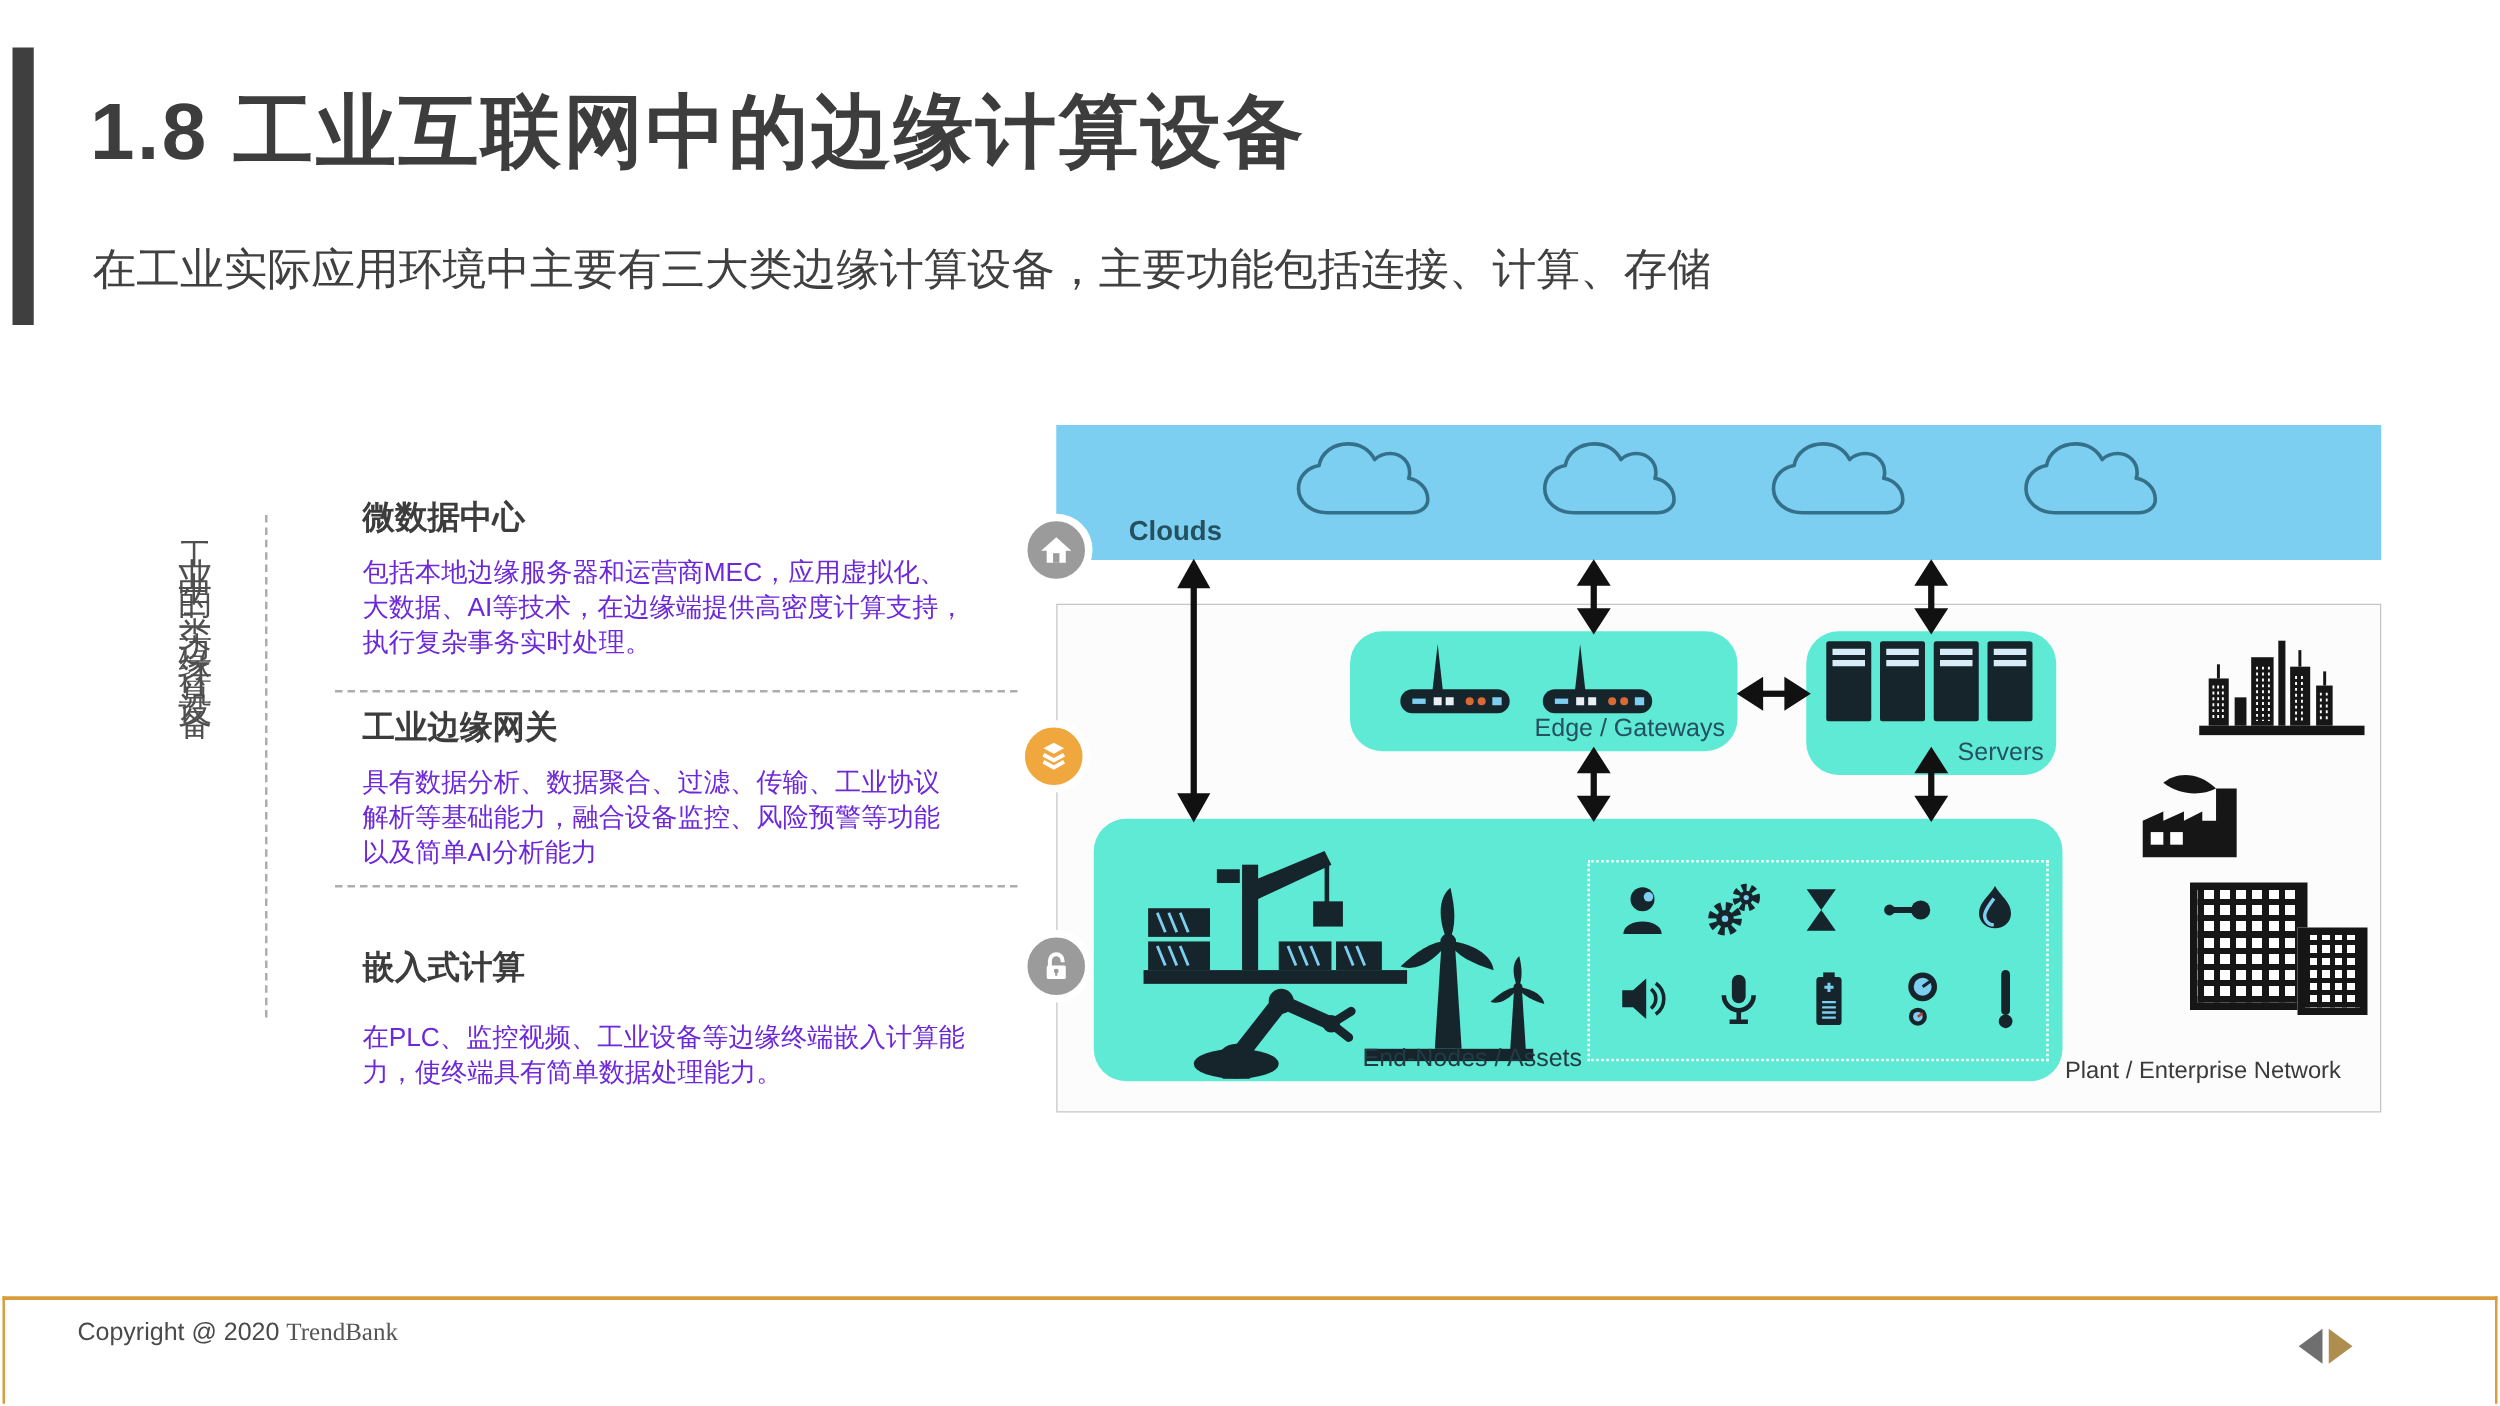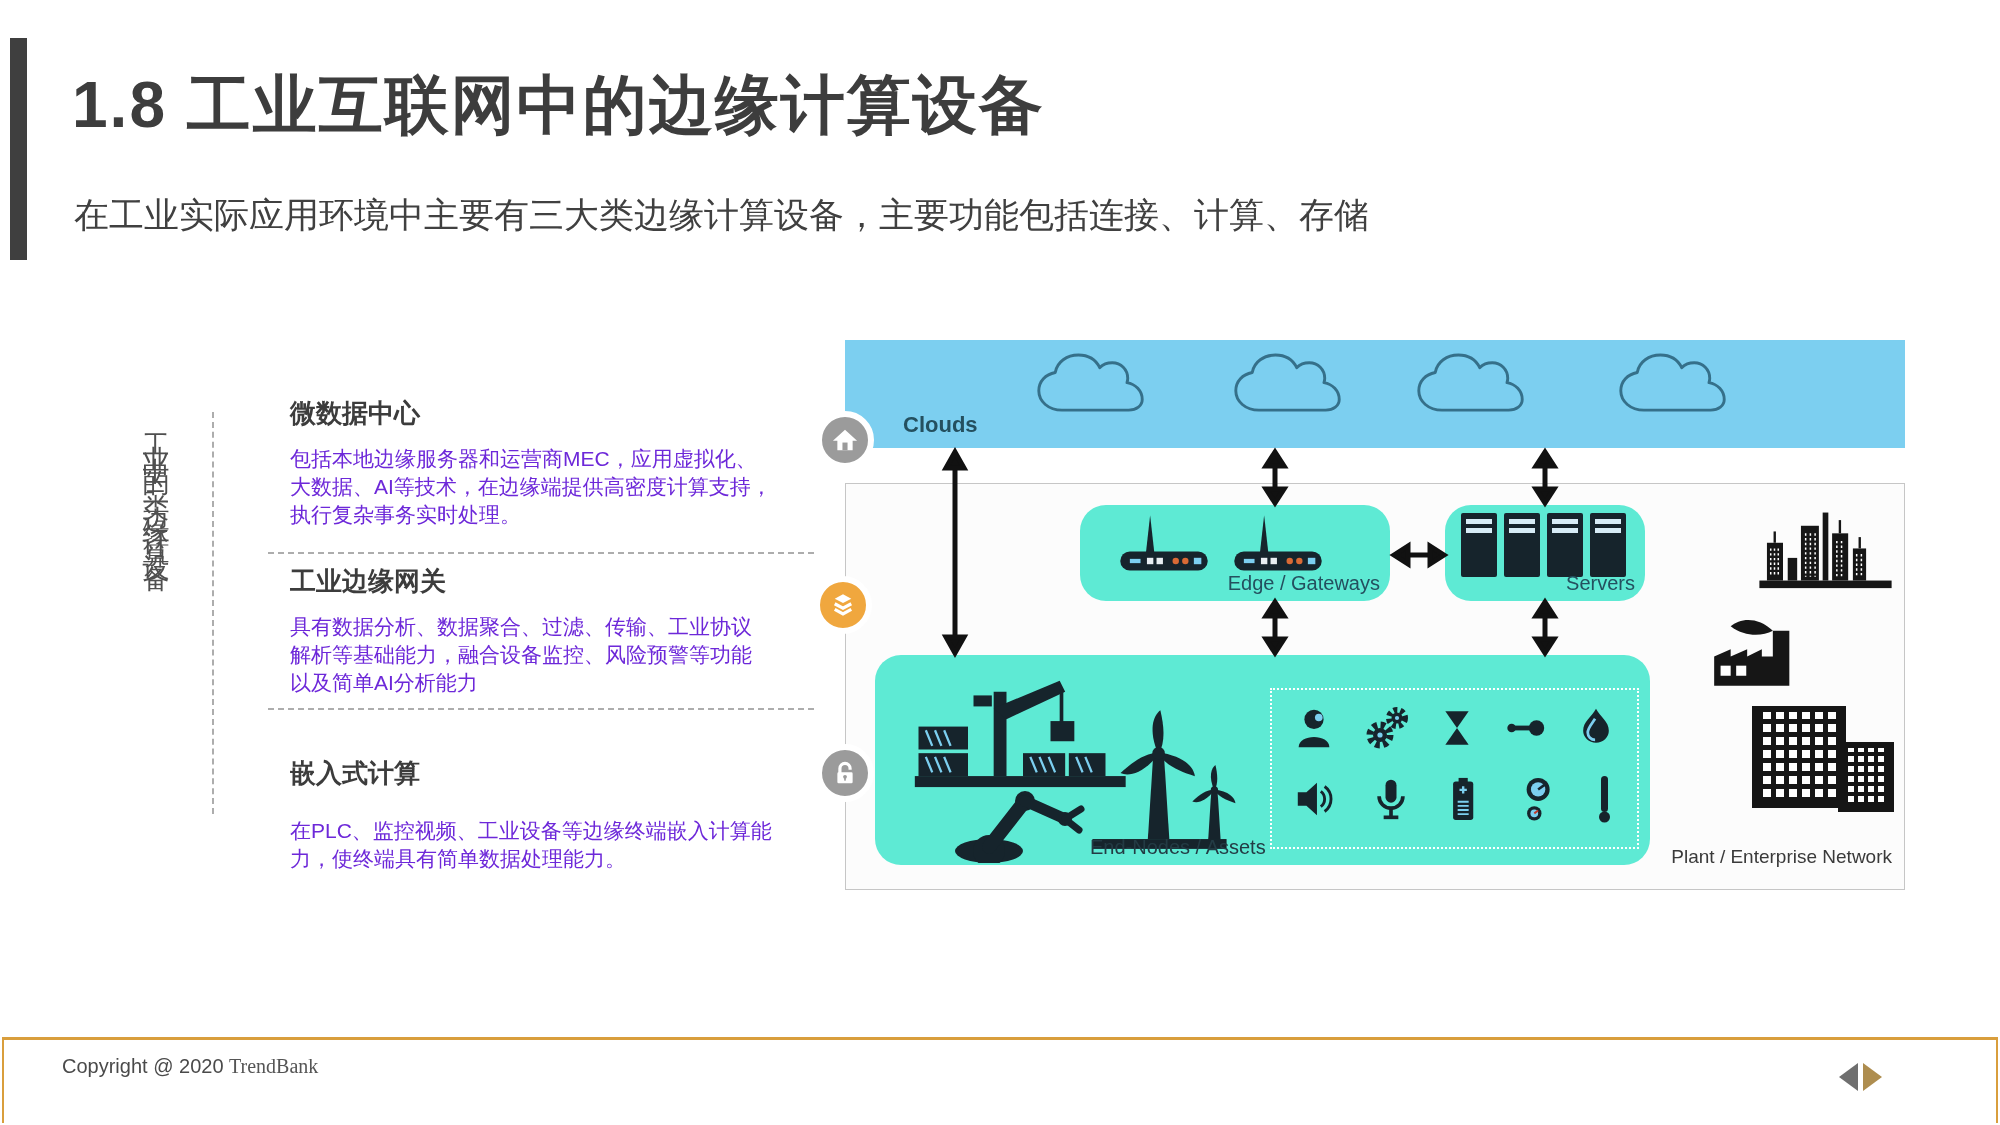--- a/index.html
+++ b/index.html
@@ -20,29 +20,29 @@
   .section p{margin:0;font-size:21px;line-height:28px;color:#6d28d9;}
   .h-dash{position:absolute;left:268px;width:546px;height:0;border-top:2px dashed #adadad;}
 
   
   .clouds-band{position:absolute;left:845px;top:340px;width:1060px;height:108px;background:#7ccff0;font-weight:bold;}
   .clouds-label{position:absolute;left:58px;bottom:10px;font-size:22px;color:#24505f;}
   .cloud{position:absolute;top:10px;}
   .white-box{position:absolute;left:845px;top:483px;width:1058px;height:405px;background:#fcfcfc;border:1px solid #c6c6c6;}
   .blue-box{position:absolute;background:#5eead4;border-radius:26px;}
   .box-edge{left:1080px;top:505px;width:310px;height:96px;}
-  .box-servers{left:1445px;top:505px;width:200px;height:96px;}
+  .box-servers{left:1445px;top:505px;width:200px;height:115px;}
   .box-end{left:875px;top:655px;width:775px;height:210px;}
   .blue-box .corner-label{position:absolute;right:10px;bottom:6px;font-size:20px;color:#24505f;}
   .end-label{position:absolute;left:215px;bottom:6px;font-size:20px;color:#233b44;}
   .dotted-box{position:absolute;left:395px;top:33px;width:365px;height:157px;border:2px dotted #ffffff;}
   .sensor-row{position:absolute;left:6px;right:6px;display:flex;justify-content:space-around;align-items:center;}
   .sensor-row.r1{top:14px;}
   .sensor-row.r2{top:84px;}
-  .plant-label{position:absolute;left:1652px;top:846px;width:240px;font-size:19px;color:#3a3a3a;text-align:right;}
+  .plant-label{position:absolute;left:1652px;top:846px;width:240px;font-size:19px;color:#3a3a3a;text-align:left;}
   .plant-icon{position:absolute;}
 
   
   .badge{position:absolute;width:46px;height:46px;border-radius:50%;border:6px solid #ffffff;
          display:flex;align-items:center;justify-content:center;z-index:5;}
   .badge-home{left:816px;top:411px;background:#9b9b9b;}
   .badge-layers{left:814px;top:576px;background:#f0a73e;}
   .badge-lock{left:816px;top:744px;background:#9b9b9b;}
 
   

